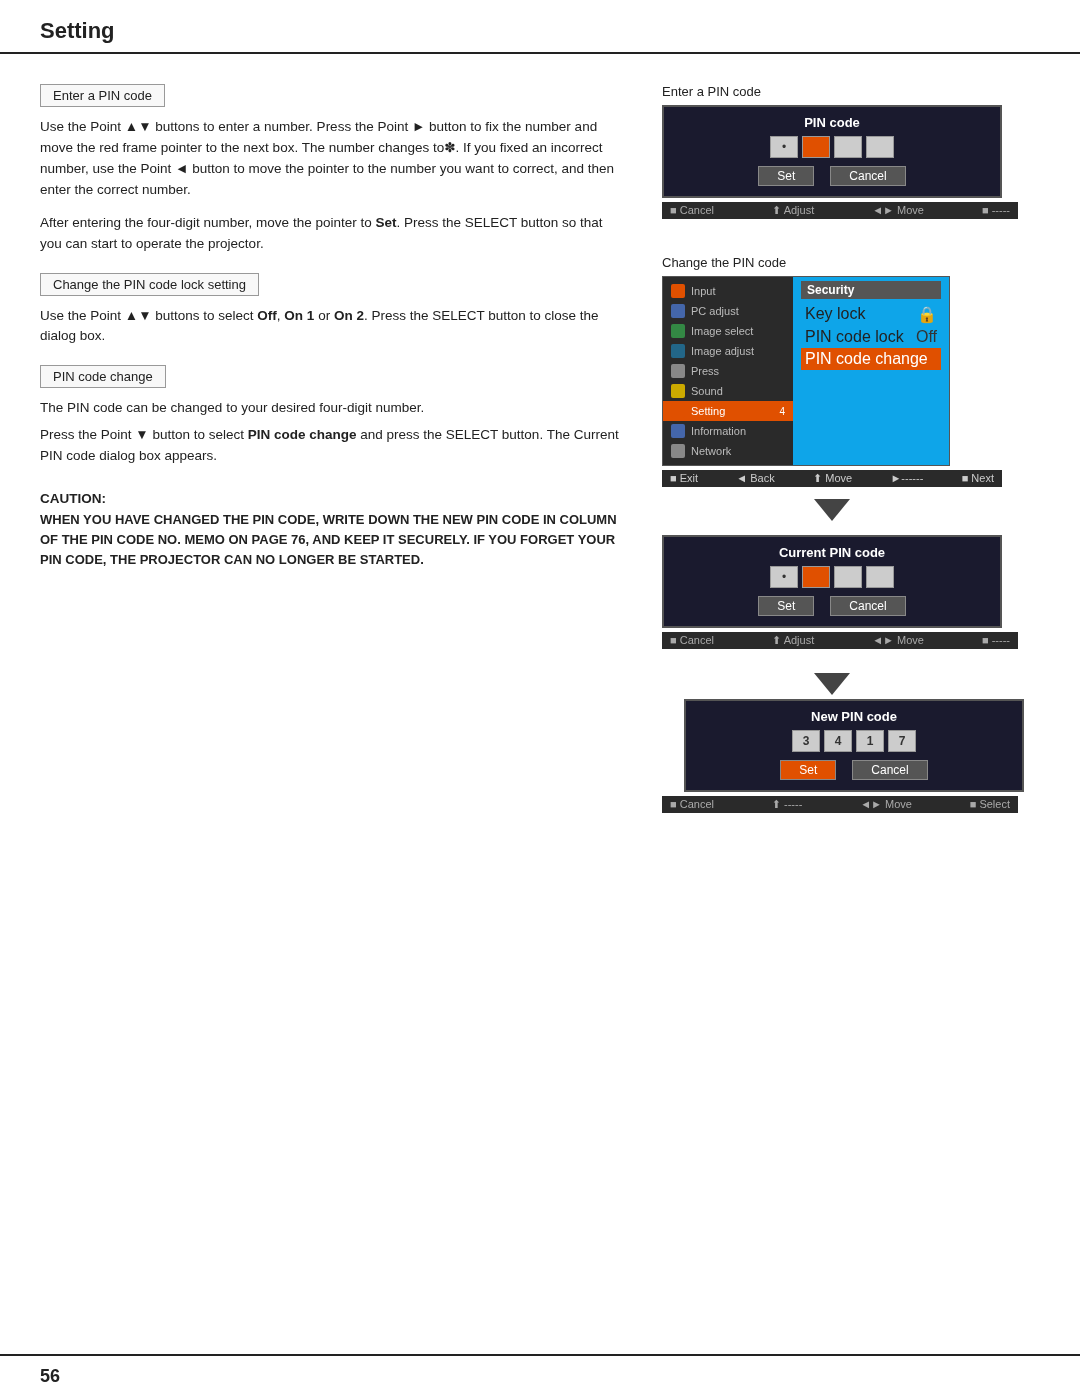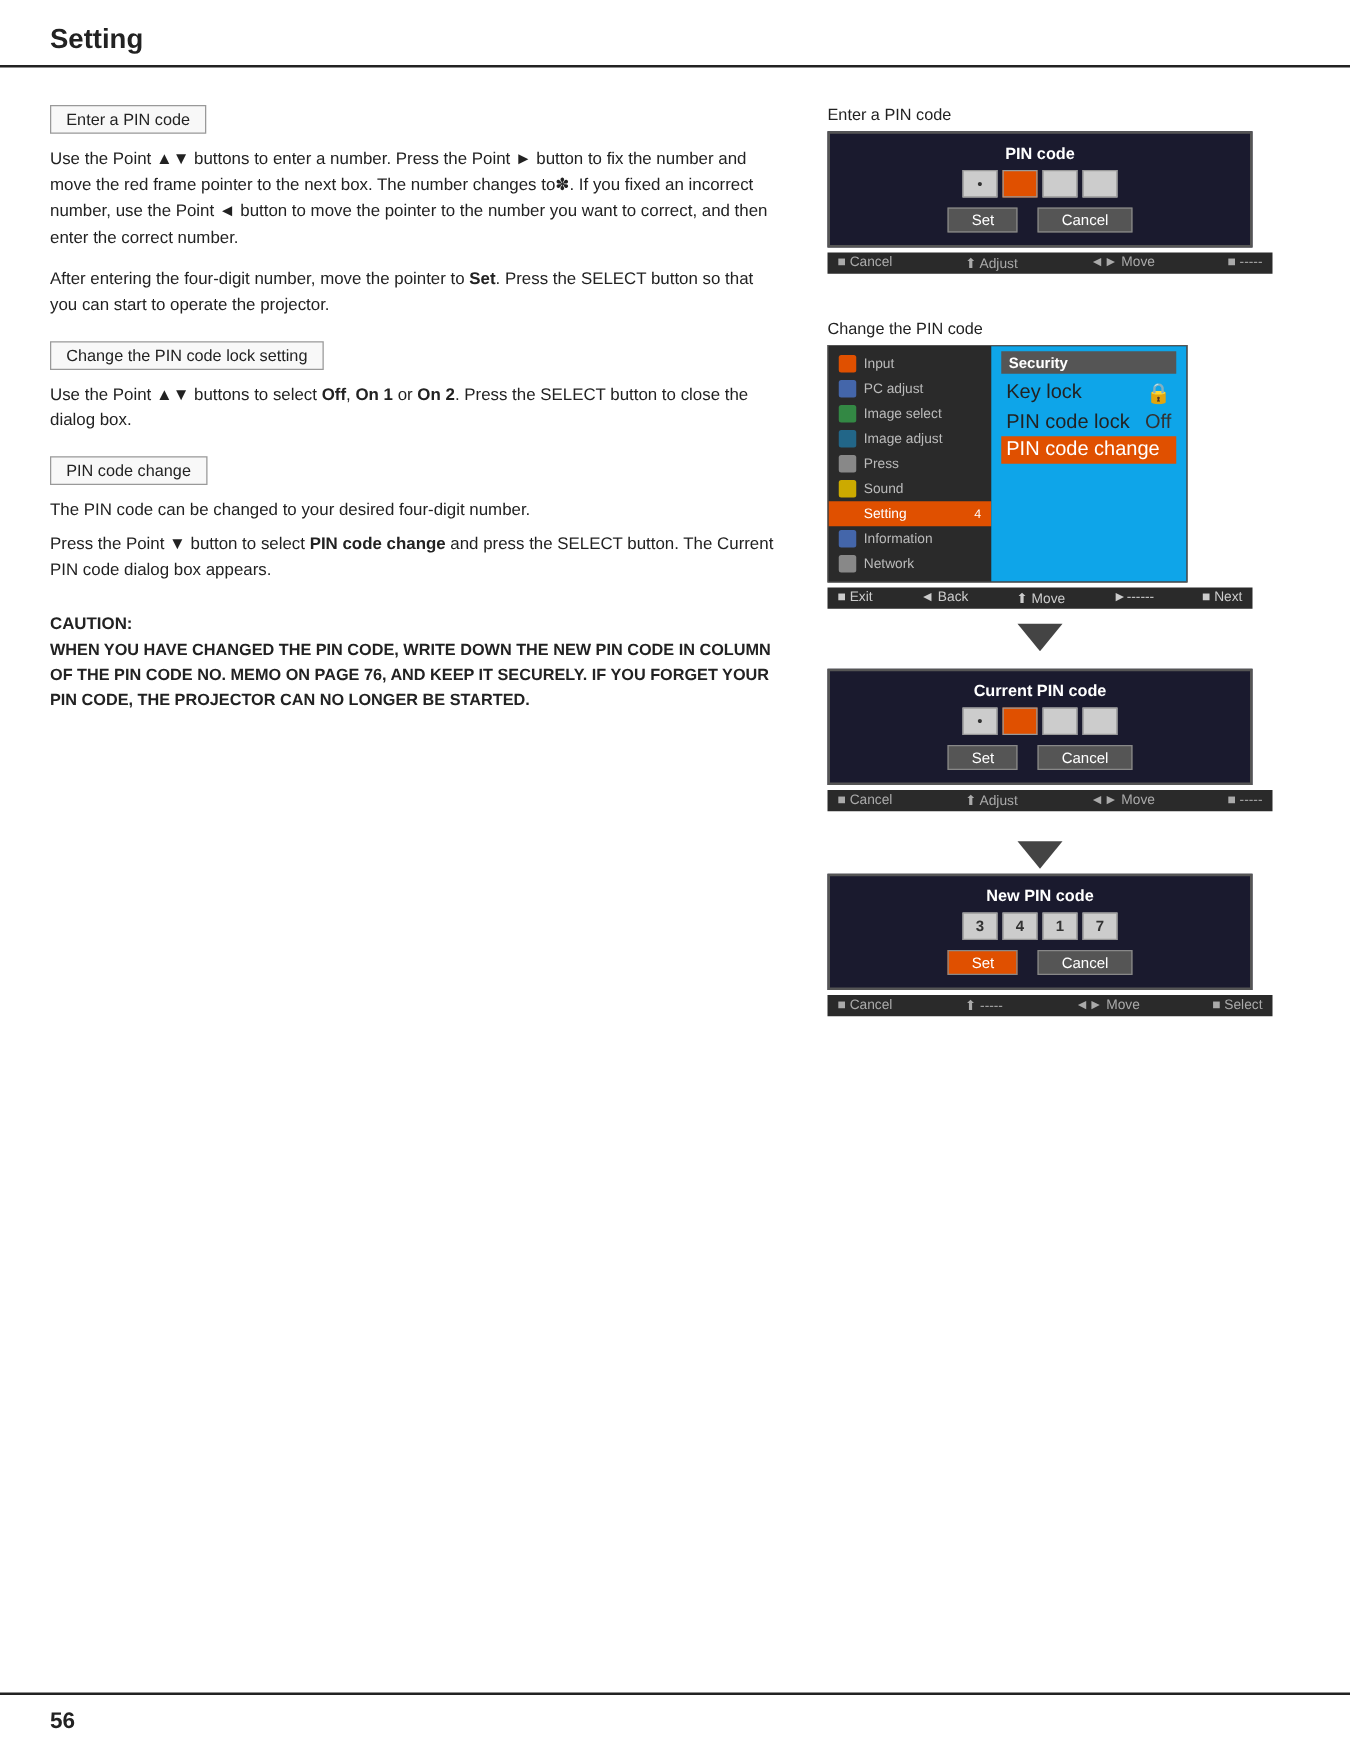--- a/index.html
+++ b/index.html
@@ -235,20 +235,21 @@
       align-items: flex-start;
     }
 
     
     .new-pin-dialog {
       background: #1a1a2e;
       border: 2px solid #555;
       padding: 8px 12px 10px 12px;
       width: 340px;
       margin-bottom: 4px;
+      margin-left: 22px;
     }
     .new-pin-title {
       color: #fff;
       text-align: center;
       font-size: 13px;
       margin-bottom: 6px;
       font-weight: bold;
     }
     .new-pin-boxes {
       display: flex;

